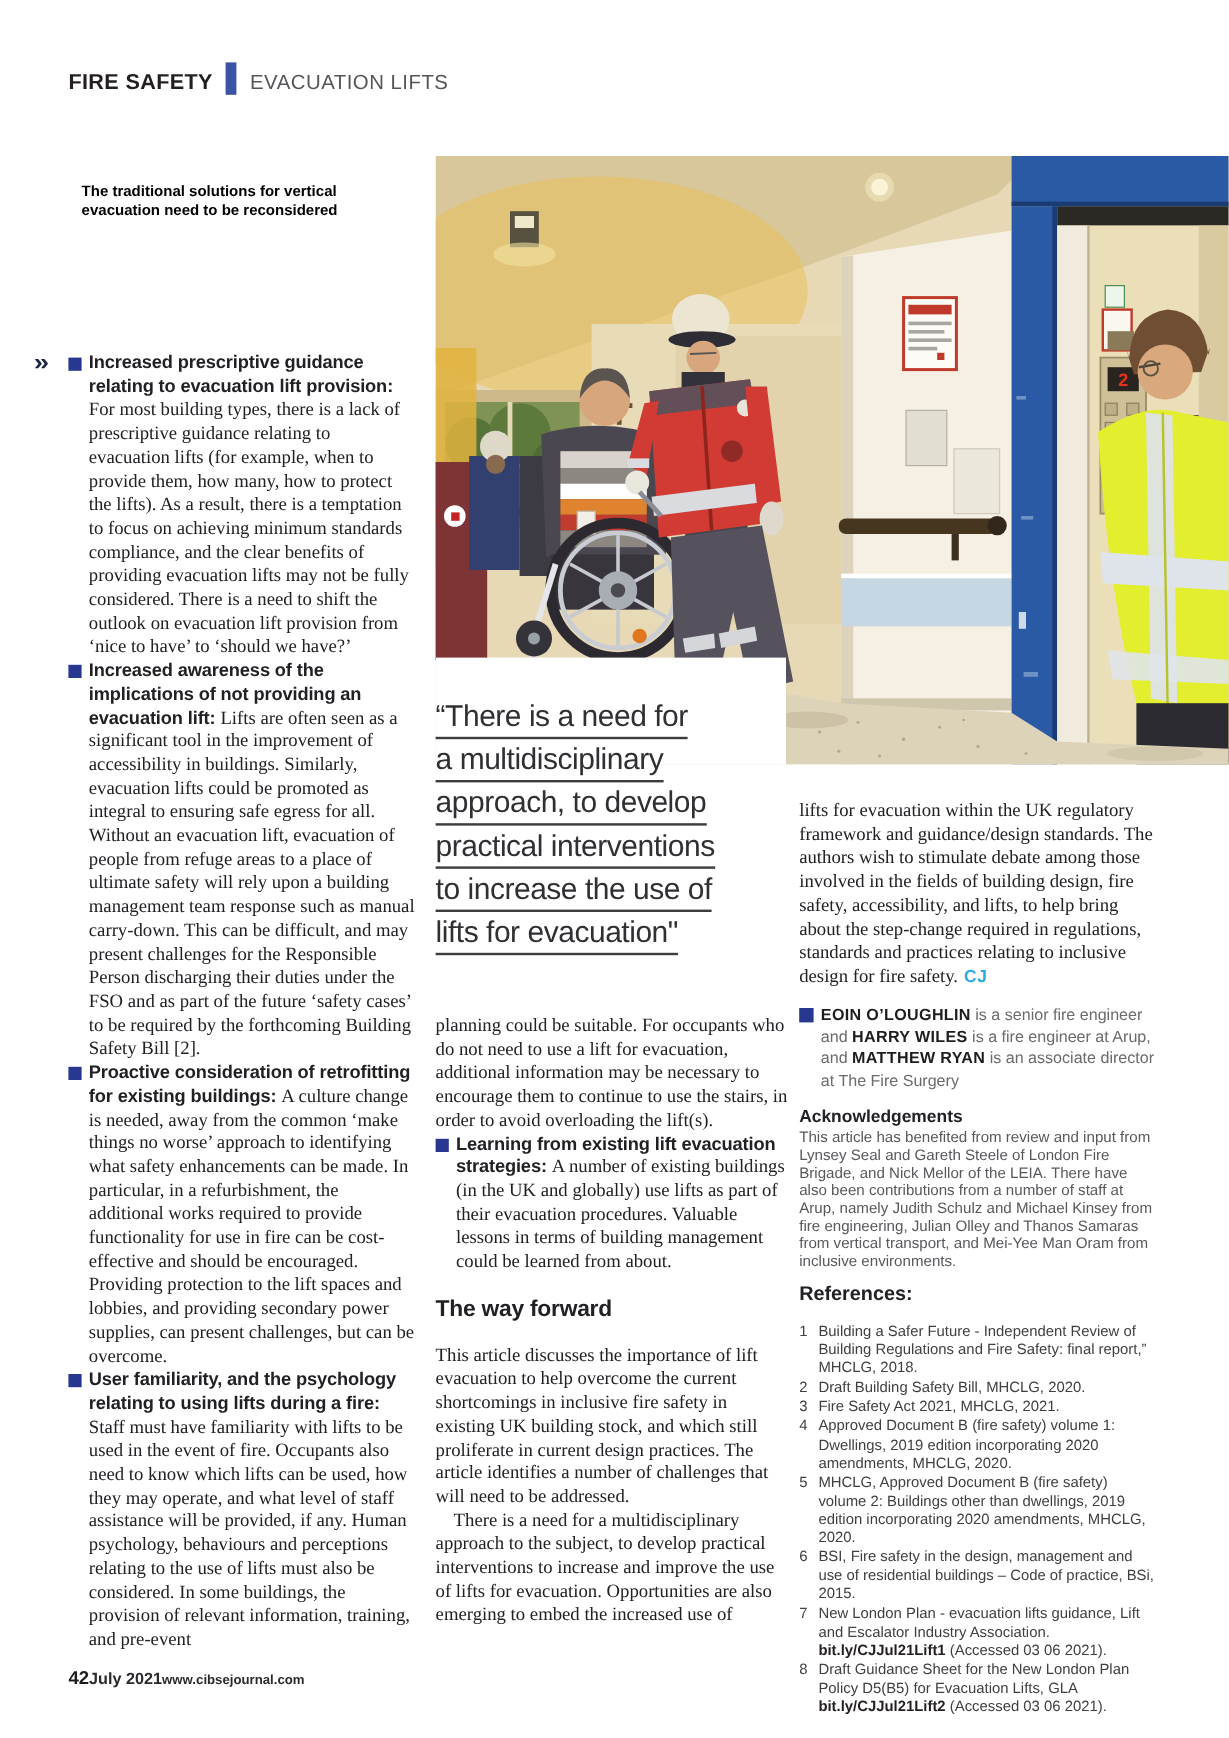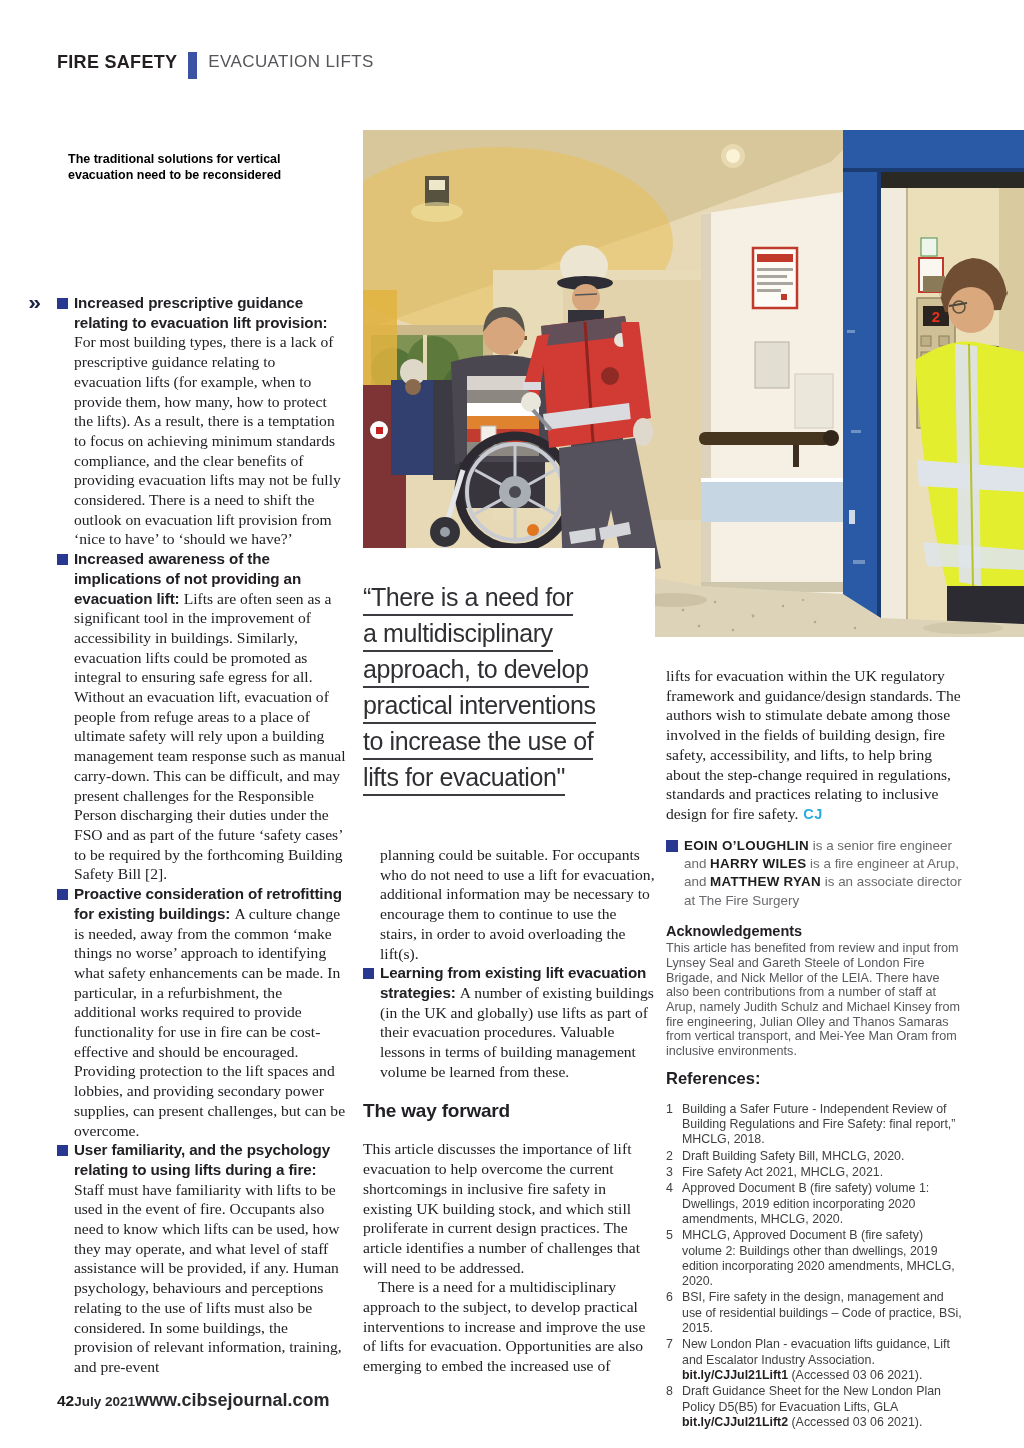--- a/index.html
+++ b/index.html
@@ -3,21 +3,21 @@
 <meta charset="utf-8">
 <style>
   html,body{margin:0;padding:0}
   body{
     width:1024px;height:1448px;position:relative;background:#ffffff;
     font-family:"Liberation Sans",sans-serif;color:#232025;overflow:hidden;
   }
   .abs{position:absolute}
 
   
-  #header{left:57px;top:52px;display:flex;align-items:flex-start;gap:11px}
+  #header{left:57px;top:52px;display:flex;align-items:flex-end;gap:11px}
   .kicker{font-weight:700;font-size:18px;letter-spacing:.3px;color:#231f20}
   .hbar{width:9px;height:27px;background:#3a53a4}
   .topic{font-size:17px;color:#55565a;letter-spacing:.4px}
 
   
   #caption{left:68px;top:152px;width:267px;text-align:left;
     font-weight:700;font-size:12.5px;line-height:15.5px;color:#000000}
 
   
   #photo{left:363px;top:130px;width:661px;height:507px}
@@ -35,21 +35,21 @@
   #col2{left:363px;top:845px;width:294px}
   #col3{left:666px;top:666px;width:296px}
 
   .bullet{display:flex}
   .sq{flex:none;width:11px;height:11px;background:#283890;margin:5px 6px 0 0}
   .btext{flex:1;line-height:19.7px}
   .bhead{font-family:"Liberation Sans",sans-serif;font-weight:700;font-size:15.2px;letter-spacing:-.1px;color:#232025}
   .bbody{font-family:"Liberation Serif",serif;font-size:15.6px;color:#232025}
 
   .serifp{font-family:"Liberation Serif",serif;font-size:15.6px;line-height:19.7px;color:#232025;margin:0}
-  .contp{margin-left:17px}
+  .contp{}
   .wayhead{margin-top:19px;margin-bottom:17px;font-weight:700;font-size:19px;letter-spacing:-.2px;color:#232025}
   .indent{text-indent:15px}
 
   .cj{color:#29abe2;font-weight:700;font-family:"Liberation Sans",sans-serif;
       font-size:14.5px;letter-spacing:.5px;margin-left:5px}
 
   #authors{margin-top:12px}
   #authors .sq{margin-top:3px;width:12px;height:12px}
   .atext{flex:1;font-size:13.4px;line-height:18.4px;color:#6a6b6e}
   .aname{font-weight:700;color:#1f1c1d;letter-spacing:.3px}
@@ -60,21 +60,21 @@
   .refhead{margin-top:10px;font-weight:700;font-size:16.5px;color:#232025;margin-bottom:14px}
   .ref{display:flex;font-size:12.4px;line-height:15.3px;color:#3f4042;margin-top:1px}
   .refnum{flex:none;width:16px}
   .reftext{flex:1}
   .it{}
   .bld{font-weight:700;color:#231f20}
 
   #footer{left:57px;top:1390px;display:flex;align-items:baseline;gap:0}
   .pgnum{font-weight:700;font-size:15.5px;color:#1f1c1d}
   .iss{font-weight:700;font-size:13.5px;color:#2a2a2e}
-  .url{font-weight:700;font-size:18px;color:#2a2a2e}
+  .url{font-weight:700;font-size:11px;color:#2a2a2e}
 </style>
 </head>
 <body>
 
 <div class="abs" id="header">
   <span class="kicker">FIRE SAFETY</span>
   <span class="hbar"></span>
   <span class="topic">EVACUATION LIFTS</span>
 </div>
 
@@ -304,21 +304,21 @@
     <div class="qline">practical interventions</div>
     <div class="qline">to increase the use of</div>
     <div class="qline">lifts for evacuation"</div>
   </div>
 
 <div class="abs" id="col2">
   <p class="serifp contp">planning could be suitable. For occupants who do not need to use a lift for evacuation, additional information may be necessary to encourage them to continue to use the stairs, in order to avoid overloading the lift(s).</p>
   <div id="col2-bullets">
       <div class="bullet">
         <span class="sq"></span>
-        <div class="btext"><span class="bhead">Learning from existing lift evacuation strategies: </span><span class="bbody">A number of existing buildings (in the UK and globally) use lifts as part of their evacuation procedures. Valuable lessons in terms of building management volume be learned from these.</span></div>
+        <div class="btext"><span class="bhead">Learning from existing lift evacuation strategies: </span><span class="bbody">A number of existing buildings (in the UK and globally) use lifts as part of their evacuation procedures. Valuable lessons in terms of building management could be learned from about.</span></div>
       </div>
     </div>
   <div class="wayhead">The way forward</div>
   <p class="serifp">This article discusses the importance of lift evacuation to help overcome the current shortcomings in inclusive fire safety in existing UK building stock, and which still proliferate in current design practices. The article identifies a number of challenges that will need to be addressed.</p>
   <p class="serifp indent">There is a need for a multidisciplinary approach to the subject, to develop practical interventions to increase and improve the use of lifts for evacuation. Opportunities are also emerging to embed the increased use of</p>
 </div>
 
 <div class="abs" id="col3">
   <p class="serifp"><span>lifts for evacuation within the UK regulatory framework and guidance/design standards. The authors wish to stimulate debate among those involved in the fields of building design, fire safety, accessibility, and lifts, to help bring about the step-change required in regulations, standards and practices relating to inclusive design for fire safety.</span><span class="cj">CJ</span></p>
   <div class="bullet" id="authors">

